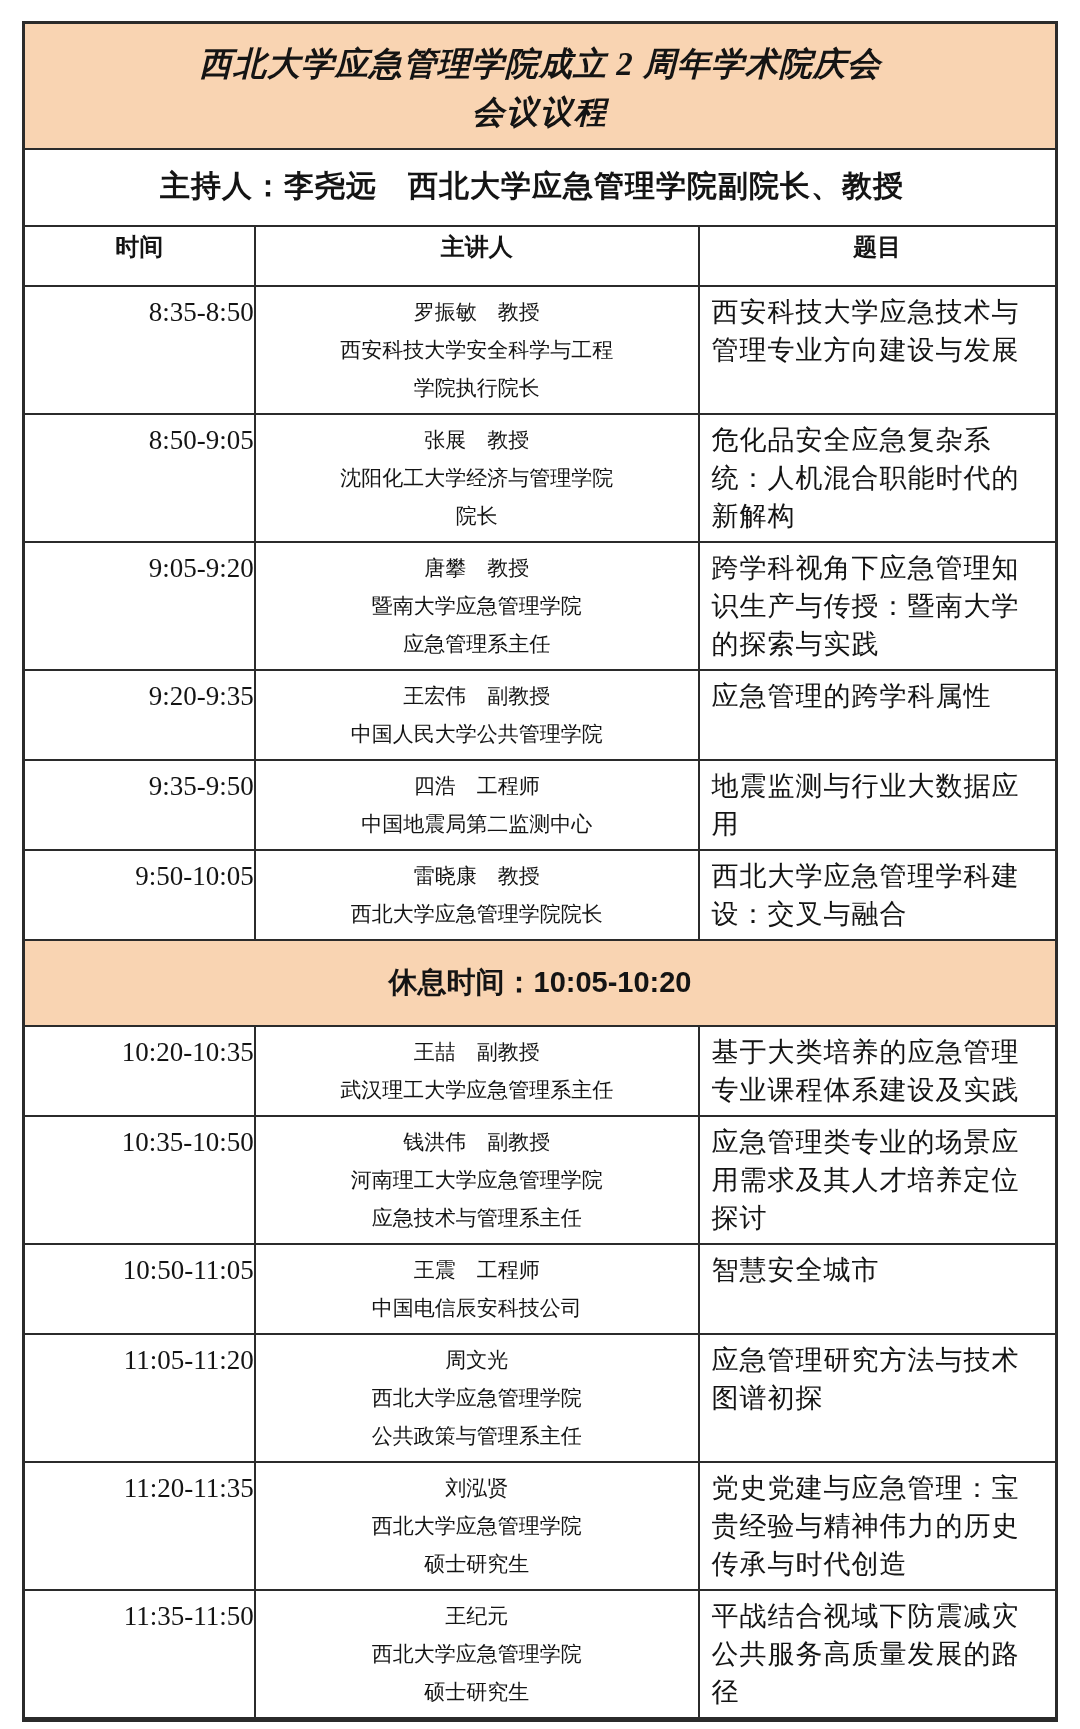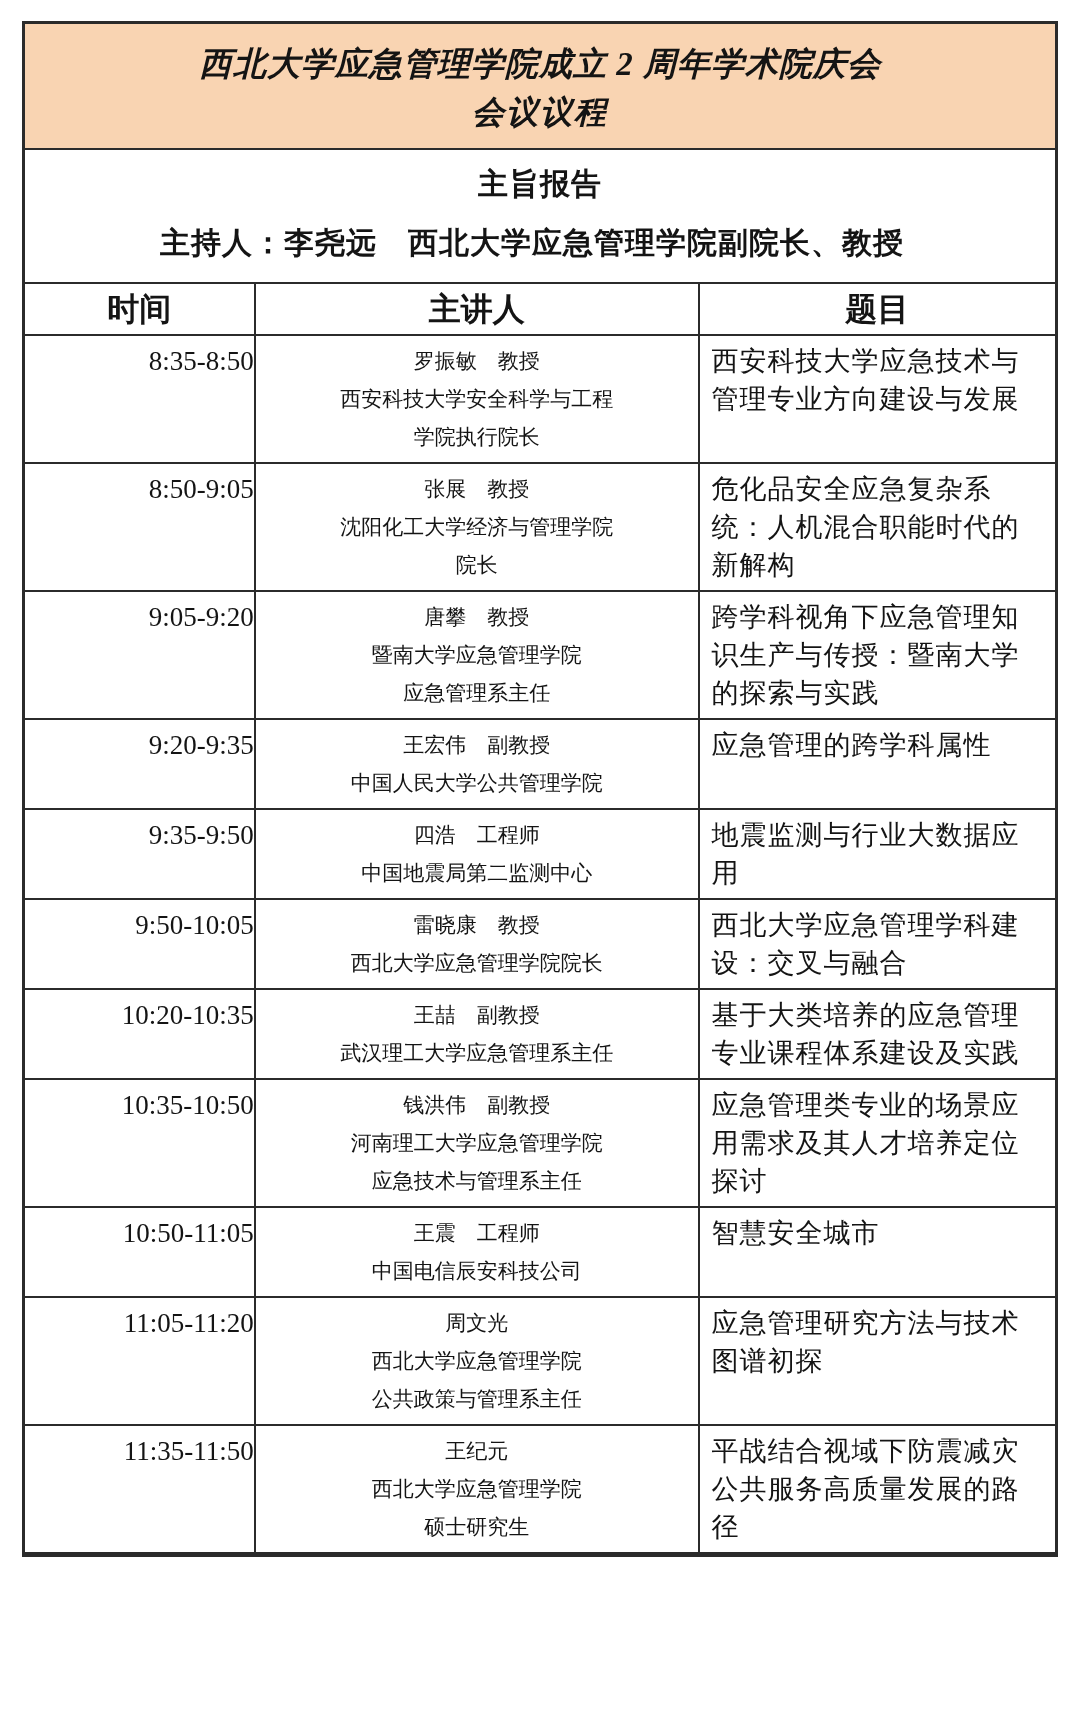--- a/index.html
+++ b/index.html
@@ -70,22 +70,22 @@
     border:2px solid var(--border);
     border-left-width:2px;
     vertical-align:top;
   }
   
   table.agenda tr > *:first-child{border-left:none;}
   table.agenda tr > *:last-child{border-right:none;}
   table.agenda th{
     font-family:"Liberation Sans", sans-serif;
     font-weight:bold;
-    font-size:32px;
-    padding:4px 0 2px 0;
+    font-size:24px;
+    padding:4px 0 22px 0;
     text-align:center;
   }
   td.cell-time{
     font-size:27px;
     padding:7px 0 7px 14px;
     text-align:right;
     line-height:36px;
     white-space:nowrap;
   }
   td.cell-speaker{
@@ -113,21 +113,20 @@
 </head>
 <body>
 
 <div class="doc">
 
   <div class="banner">
     <div class="t1">西北大学应急管理学院成立 2 周年学术院庆会</div>
     <div class="t2">会议议程</div>
   </div>
 
-  <div class="section-title">主旨报告</div>
 
   <div class="host-line">主持人：李尧远　西北大学应急管理学院副院长、教授</div>
 
   <table class="agenda">
     <colgroup>
       <col class="c-time">
       <col class="c-speaker">
       <col class="c-topic">
     </colgroup>
     <thead>
@@ -202,20 +201,23 @@
           <td class="cell-speaker">
             <div class="line">雷晓康　教授</div>
             <div class="line">西北大学应急管理学院院长</div>
           </td>
           <td class="cell-topic">
             <div class="line">西北大学应急管理学科建</div>
             <div class="line">设：交叉与融合</div>
           </td>
         </tr>
         <tr>
+          <td colspan="3" class="break-cell">休息时间：10:05-10:20</td>
+        </tr>
+        <tr>
           <td class="cell-time">10:20-10:35</td>
           <td class="cell-speaker">
             <div class="line">王喆　副教授</div>
             <div class="line">武汉理工大学应急管理系主任</div>
           </td>
           <td class="cell-topic">
             <div class="line">基于大类培养的应急管理</div>
             <div class="line">专业课程体系建设及实践</div>
           </td>
         </tr>
@@ -248,20 +250,33 @@
             <div class="line">周文光</div>
             <div class="line">西北大学应急管理学院</div>
             <div class="line">公共政策与管理系主任</div>
           </td>
           <td class="cell-topic">
             <div class="line">应急管理研究方法与技术</div>
             <div class="line">图谱初探</div>
           </td>
         </tr>
         <tr>
+          <td class="cell-time">11:20-11:35</td>
+          <td class="cell-speaker">
+            <div class="line">刘泓贤</div>
+            <div class="line">西北大学应急管理学院</div>
+            <div class="line">硕士研究生</div>
+          </td>
+          <td class="cell-topic">
+            <div class="line">党史党建与应急管理：宝</div>
+            <div class="line">贵经验与精神伟力的历史</div>
+            <div class="line">传承与时代创造</div>
+          </td>
+        </tr>
+        <tr>
           <td class="cell-time">11:35-11:50</td>
           <td class="cell-speaker">
             <div class="line">王纪元</div>
             <div class="line">西北大学应急管理学院</div>
             <div class="line">硕士研究生</div>
           </td>
           <td class="cell-topic">
             <div class="line">平战结合视域下防震减灾</div>
             <div class="line">公共服务高质量发展的路</div>
             <div class="line">径</div>

